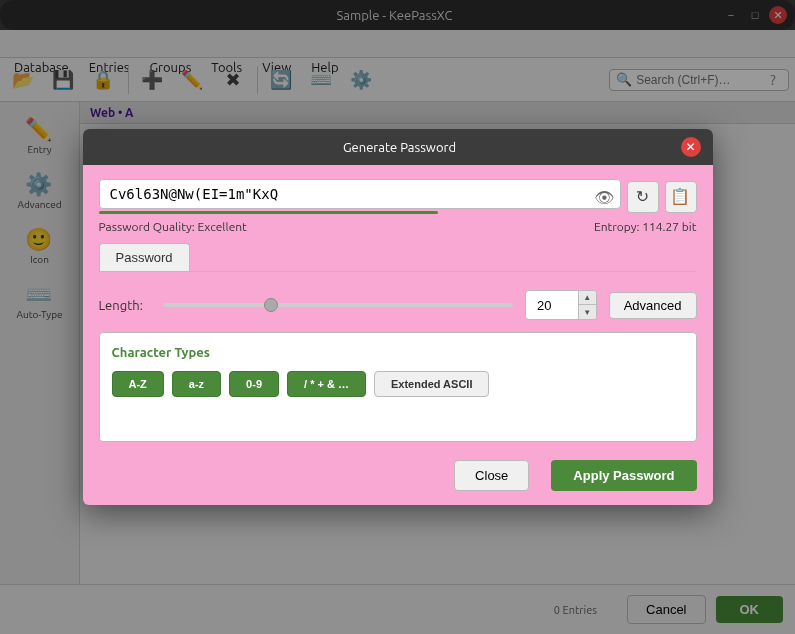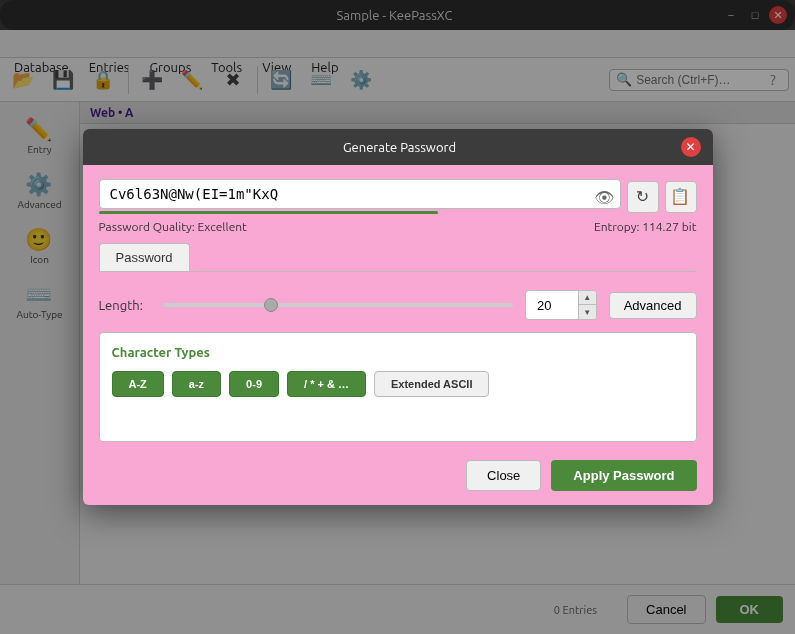--- a/index.html
+++ b/index.html
@@ -413,21 +413,21 @@
     .char-btn.inactive {
       background: #f0f0f0;
       color: #333;
       border-color: #bbb;
     }
 
     
     .modal-footer {
       display: flex;
       justify-content: flex-end;
-      gap: 10px;
+      gap: 22px;
       padding-top: 4px;
     }
     .btn-close {
       padding: 7px 20px;
       border: 1px solid #bbb;
       background: #f0f0f0;
       border-radius: 4px;
       cursor: pointer;
       font-size: 13px;
     }

